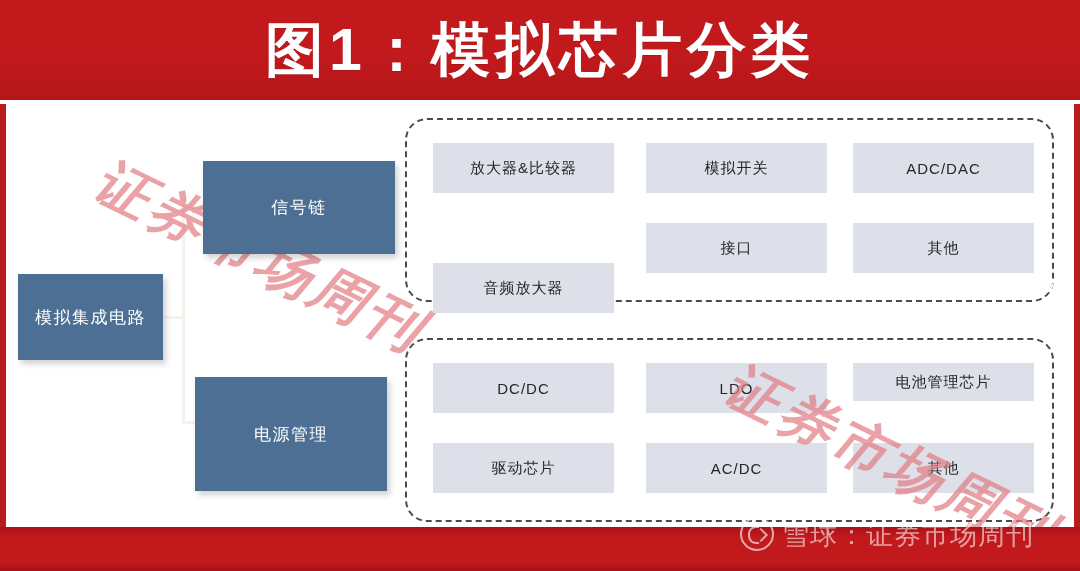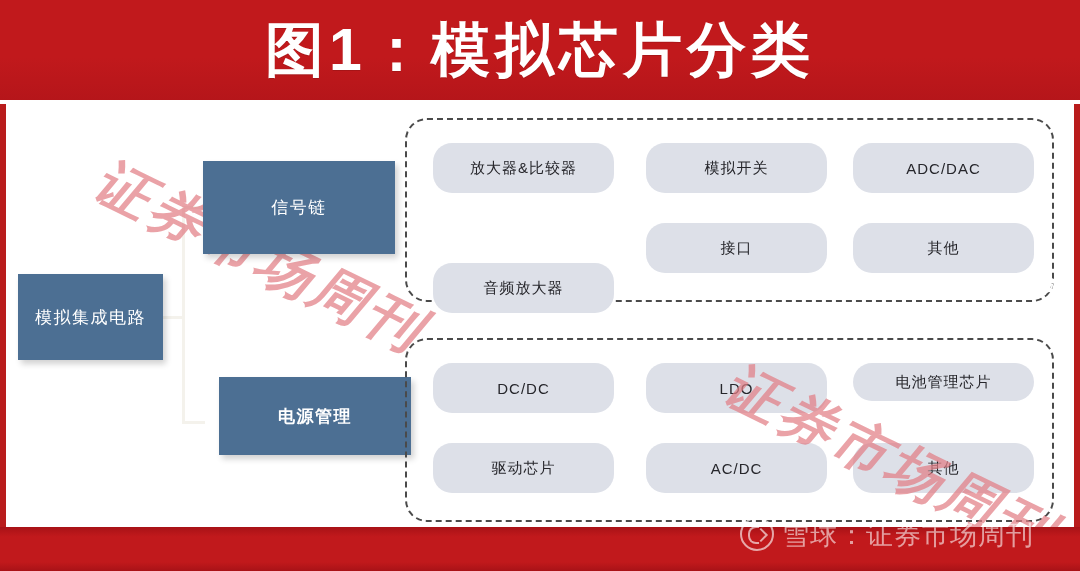--- a/index.html
+++ b/index.html
@@ -74,21 +74,21 @@
     display: flex;
     align-items: center;
     justify-content: center;
     font-size: 17px;
     font-weight: 400;
     letter-spacing: 1.5px;
     box-shadow: 3px 4px 6px rgba(0,0,0,0.18);
   }
   .node-root   { left: 12px;  top: 170px; width: 145px; height: 86px; }
   .node-sig    { left: 197px; top: 57px;  width: 192px; height: 93px; }
-  .node-pwr    { left: 213px; top: 273px; width: 192px; height: 78px; font-weight: bold; }
+  .node-pwr    { left: 189px; top: 273px; width: 192px; height: 114px; }
 
   
   .conn {
     position: absolute;
     background: #f4f2ec;
   }
   .conn-stub   { left: 157px; top: 212px; width: 22px;  height: 3px; }
   .conn-vert   { left: 176px; top: 102px; width: 3px;   height: 218px; }
   .conn-top    { left: 176px; top: 102px; width: 23px;  height: 3px; }
   .conn-bot    { left: 176px; top: 317px; width: 23px;  height: 3px; }
@@ -107,21 +107,20 @@
   .leaf {
     position: absolute;
     background: #dde0e8;
     color: #26262b;
     display: flex;
     align-items: center;
     justify-content: center;
     font-size: 15px;
     letter-spacing: 1px;
     white-space: nowrap;
-    border-radius: 19px;
   }
 
   
   .wm {
     position: absolute;
     color: #e27f86;
     opacity: 0.72;
     font-size: 56px;
     font-weight: 700;
     font-family: "Liberation Serif", "DejaVu Serif", serif;

